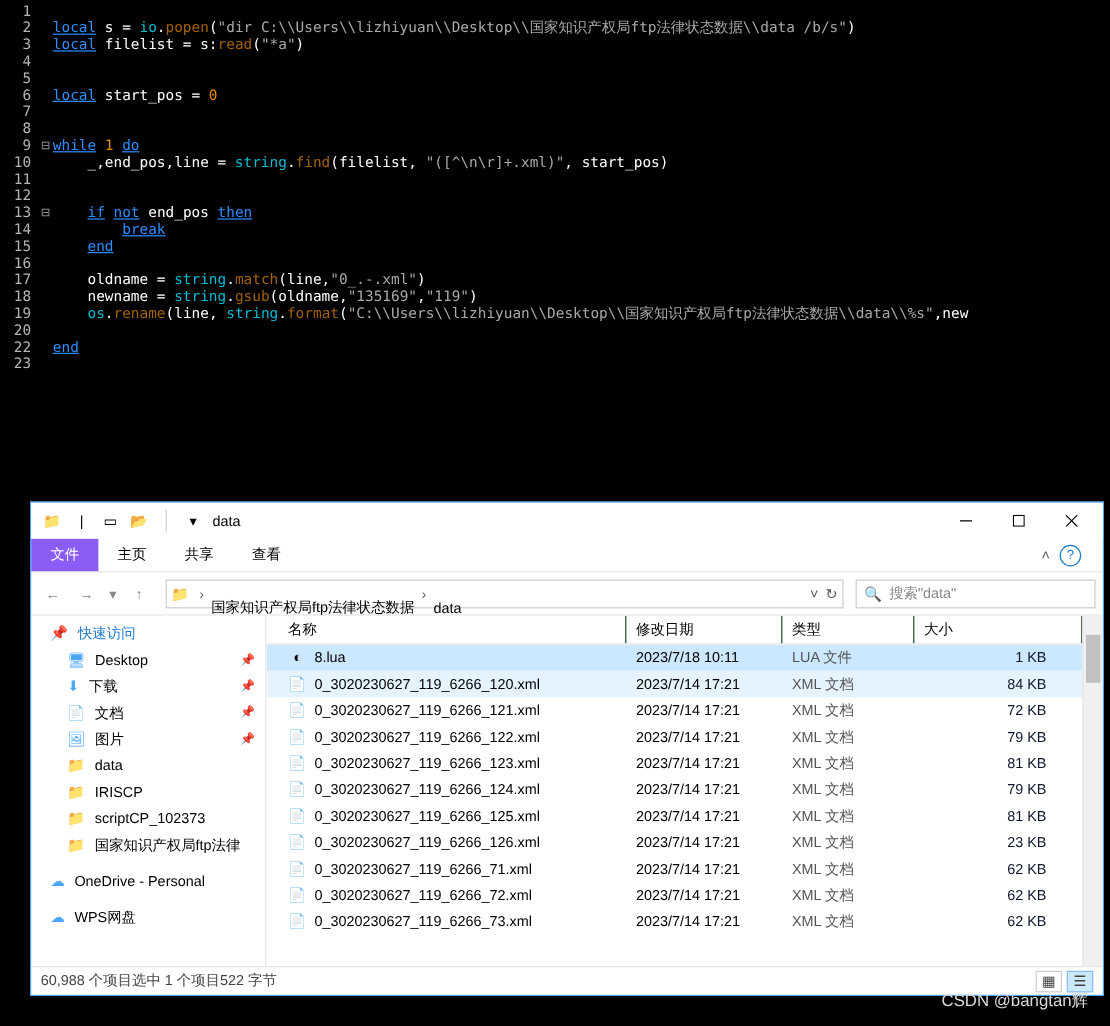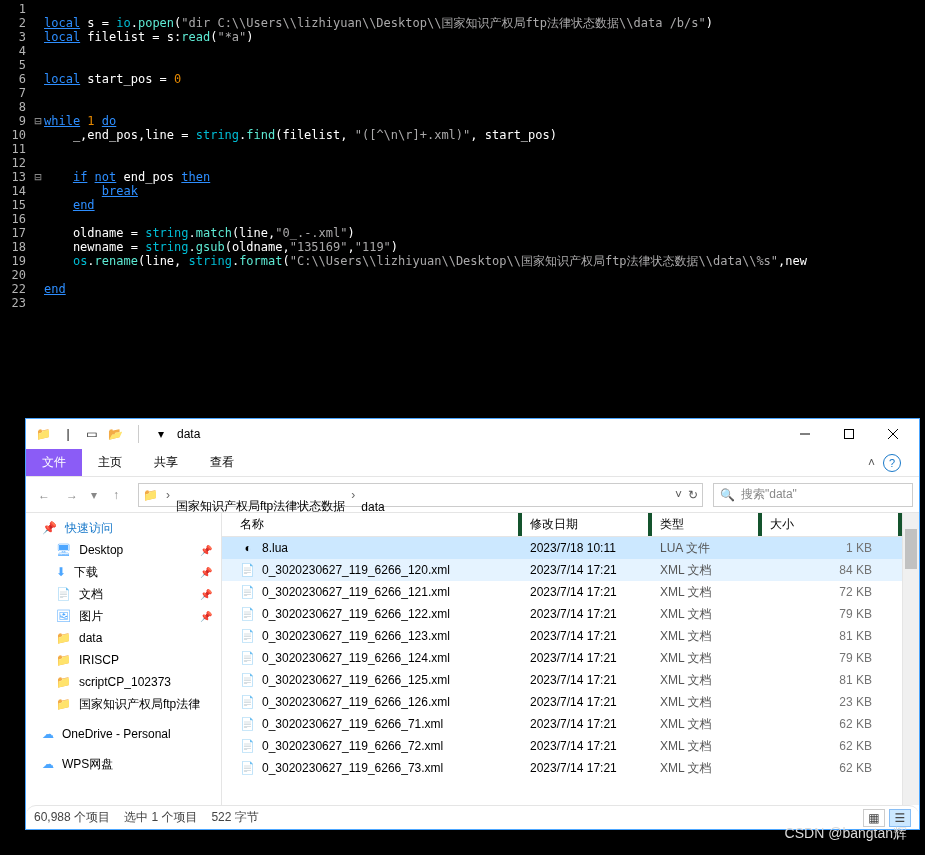--- a/index.html
+++ b/index.html
@@ -6,21 +6,21 @@
 body { font-family: Consolas, monospace; background: #000; width: 925px; height: 855px; overflow: hidden; position: relative; }
 .editor { background: #000; color: #fff; font-size: 12px; line-height: 14px; padding-top: 2px; }
 .line { display: flex; white-space: pre; }
 .gutter { width: 32px; text-align: right; color: #b4b4b4; padding-right: 6px; user-select: none; }
 .fold { width: 12px; color: #888; text-align: center; }
 .code { flex: 1; }
 .k { color: #2d8eff; text-decoration: underline; }
 .s { color: #aaa9aa; }
 .n { color: #e68900; }
 .f { color: #00bcd4; }
-.fn { color: #5eead4; }
+.fn { color: #a16207; }
 
 .explorer { position: absolute; left: 25px; top: 418px; width: 895px; height: 412px; background: #fff; border: 1px solid #4ca6ff; font-family: "Microsoft YaHei", "Segoe UI", sans-serif; font-size: 12px; color: #000; display: flex; flex-direction: column; }
 .titlebar { height: 30px; display: flex; align-items: center; padding: 0 4px; background: #fff; }
 .titlebar .icons { display: flex; gap: 8px; align-items: center; padding-left: 6px; }
 .qat { width: 16px; height: 16px; display: inline-flex; align-items: center; justify-content: center; }
 .titlebar .sep { width: 1px; height: 18px; background: #ccc; margin: 0 6px; }
 .titlebar .title { margin-left: 8px; }
 .win-controls { margin-left: auto; display: flex; }
 .win-btn { width: 44px; height: 28px; display: flex; align-items: center; justify-content: center; }
 .ribbon { height: 28px; display: flex; align-items: stretch; border-bottom: 1px solid #e5e5e5; }
@@ -37,38 +37,38 @@
 .search { width: 200px; border: 1px solid #ccc; height: 24px; display: flex; align-items: center; padding: 0 6px; color: #888; }
 .search .sicon { margin-right: 6px; }
 .body { flex: 1; display: flex; overflow: hidden; }
 .sidebar { width: 196px; border-right: 1px solid #e5e5e5; overflow-y: auto; padding: 4px 0; }
 .side-item { display: flex; align-items: center; height: 22px; padding: 0 8px 0 16px; gap: 8px; }
 .side-item.sub { padding-left: 30px; }
 .side-item .pin { margin-left: auto; color: #888; font-size: 10px; }
 .side-head { color: #1979ca; }
 .content { flex: 1; display: flex; flex-direction: column; overflow: hidden; }
 .cols { display: flex; border-bottom: 1px solid #e5e5e5; height: 24px; align-items: center; padding-left: 10px; }
-.col { border-right: 4px solid #14532d; padding: 0 8px; height: 100%; display: flex; align-items: center; }
+.col { border-right: 1px solid #14532d; padding: 0 8px; height: 100%; display: flex; align-items: center; }
 .col.name { width: 290px; }
 .col.date { width: 130px; }
 .col.type { width: 110px; }
 .col.size { flex: 1; }
 .rows { flex: 1; overflow-y: auto; }
 .row { display: flex; height: 22px; align-items: center; padding-left: 10px; }
 .row.sel { background: #cce8ff; }
 .row.hov { background: #e5f3ff; }
 .cell { padding: 0 8px; }
 .cell.name { width: 290px; display: flex; align-items: center; gap: 6px; }
 .cell.date { width: 130px; color: #000000; }
 .cell.type { width: 110px; color: #555; }
-.cell.size { flex: 1; text-align: right; padding-right: 30px; color: #737373; }
+.cell.size { flex: 1; text-align: right; padding-right: 30px; color: #0f172a; }
 .fi { width: 16px; height: 16px; display: inline-flex; align-items: center; justify-content: center; font-size: 12px; }
 .scroll-v { width: 17px; background: #f0f0f0; border-left: 1px solid #e5e5e5; position: relative; }
 .scroll-thumb { position: absolute; top: 16px; left: 2px; right: 2px; height: 40px; background: #c1c1c1; }
-.status { height: 24px; border-top: 1px solid #e5e5e5; display: flex; align-items: center; padding: 0 8px; gap: 14px; color: #444; border-radius: 10px; }
+.status { height: 24px; border-top: 1px solid #e5e5e5; display: flex; align-items: center; padding: 0 8px; color: #444; }
 .status .views { margin-left: auto; display: flex; gap: 4px; }
 .vbtn { width: 22px; height: 18px; border: 1px solid #ccc; display: flex; align-items: center; justify-content: center; }
 .vbtn.active { background: #cce8ff; border-color: #88bef5; }
 .watermark { position: absolute; right: 18px; bottom: 12px; color: #d9d9d9; font-family: sans-serif; font-size: 14px; }
 .ico-folder { color: #f8c96b; }
 .ico-blue { color: #4ca6ff; }
 svg { display: block; }
 </style>
 </head>
 <body>

